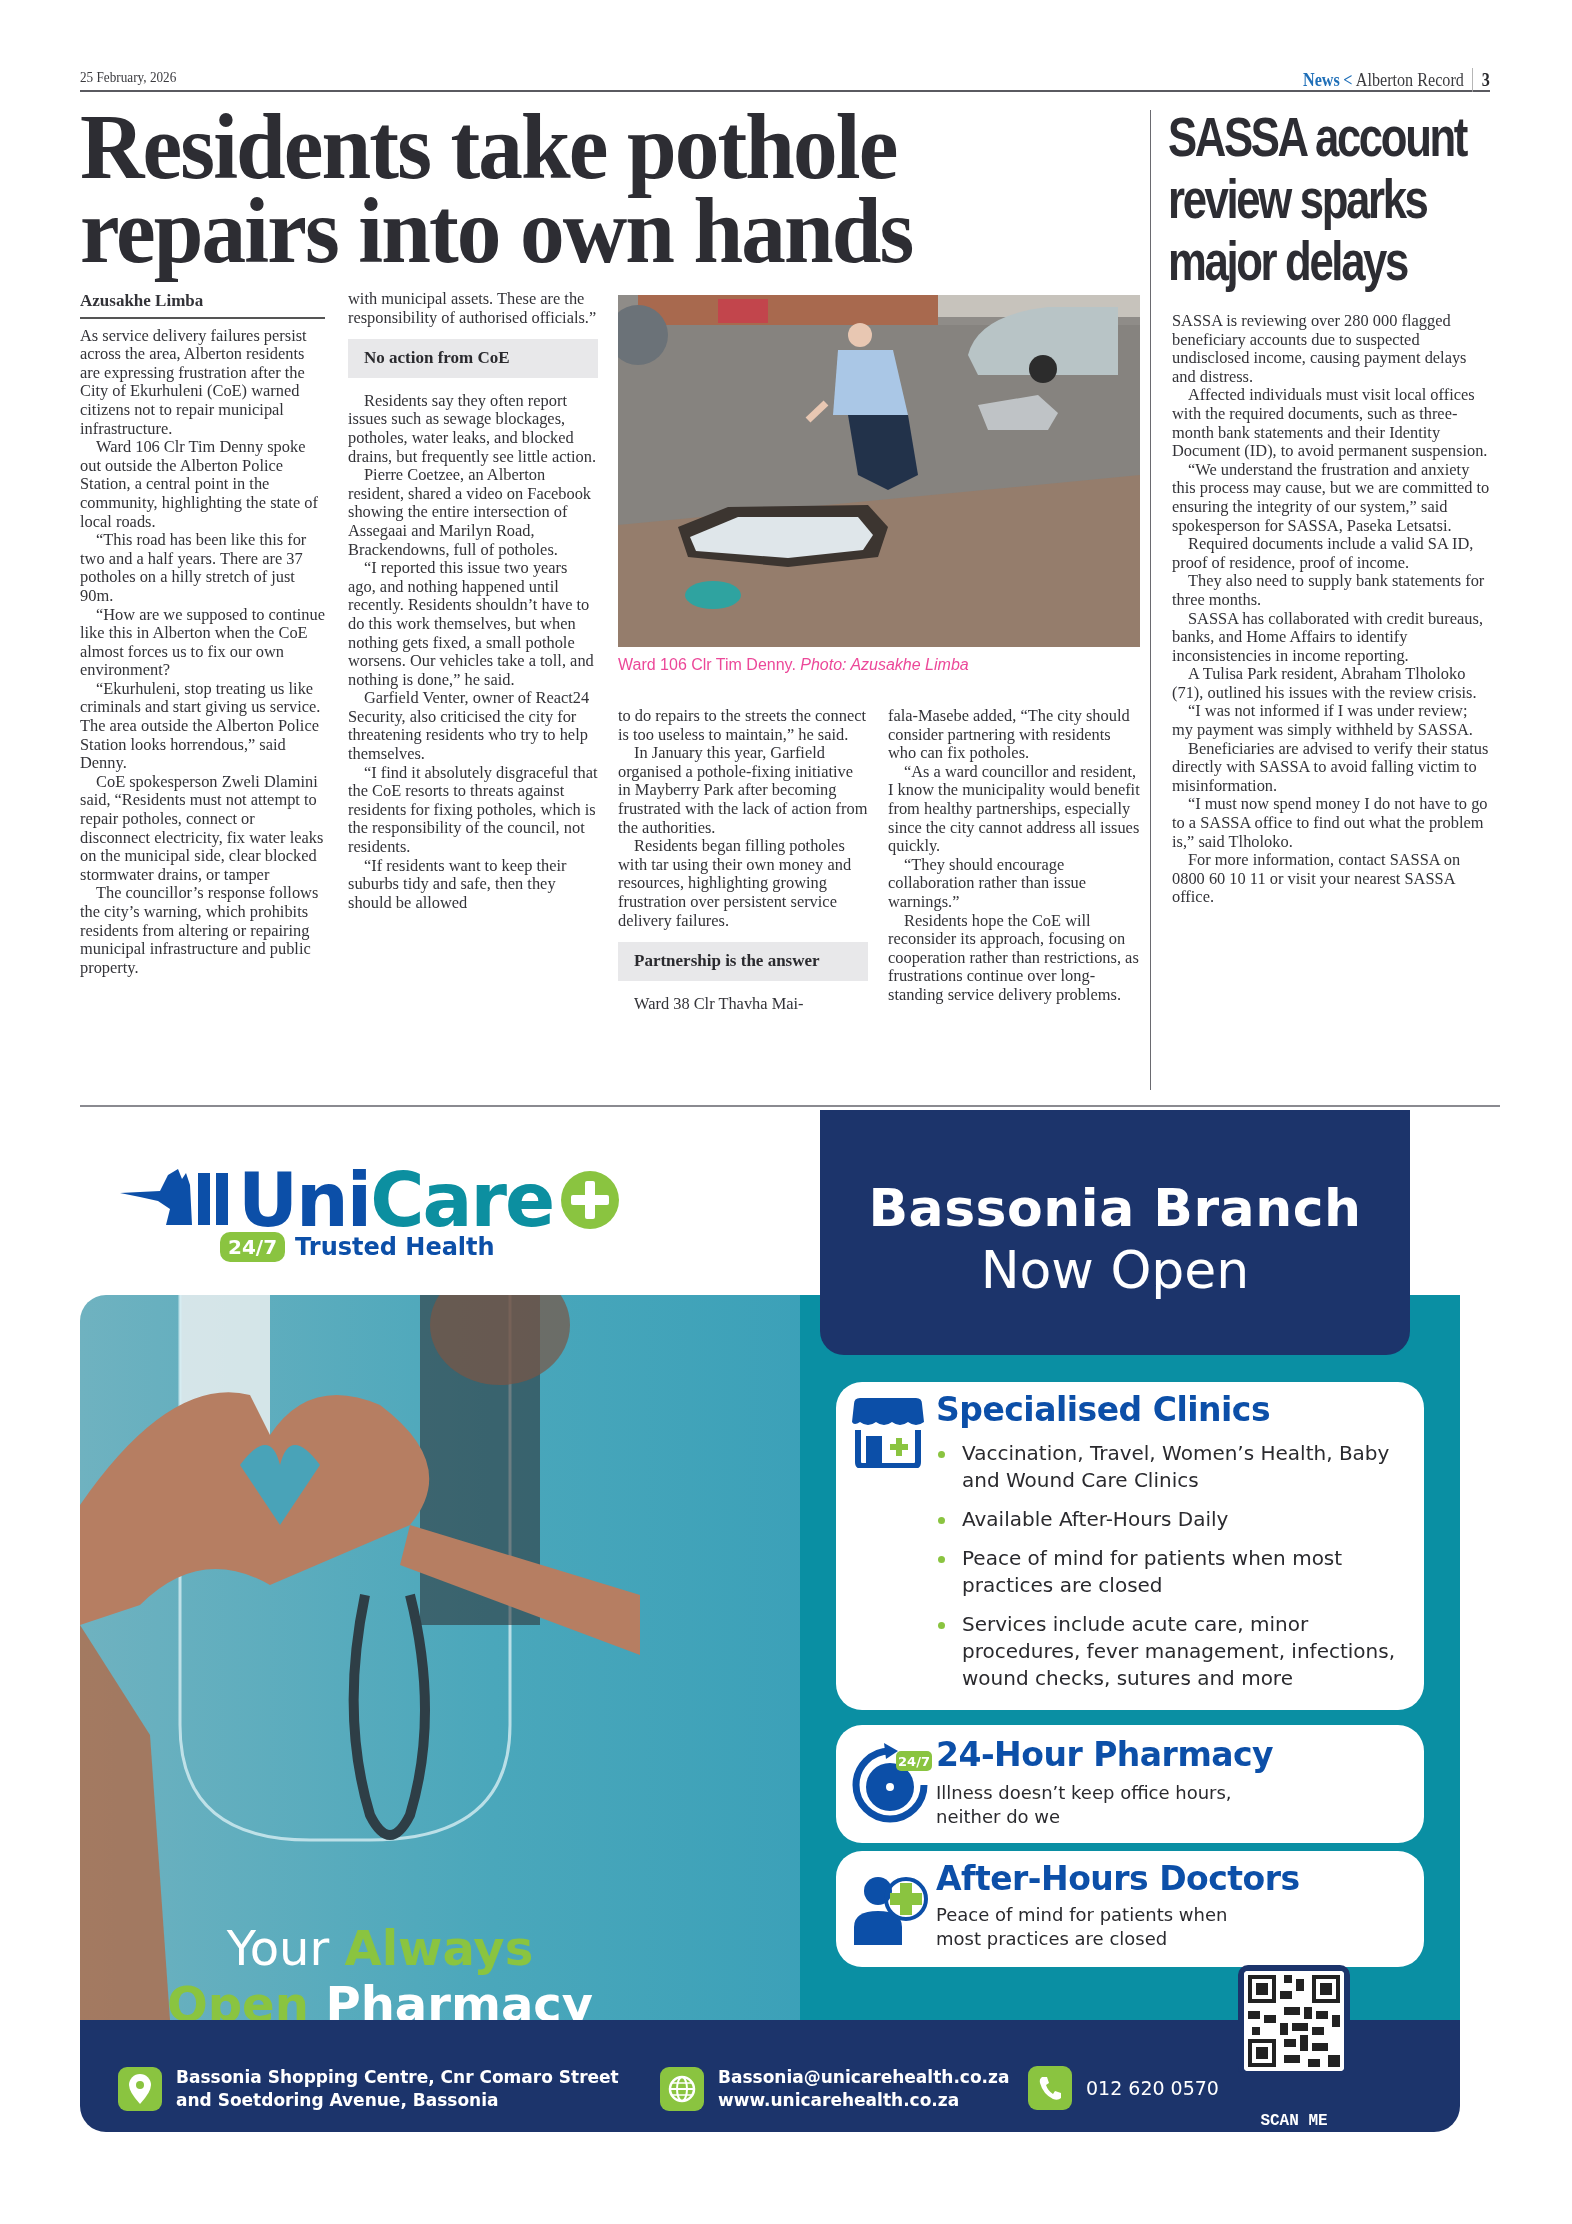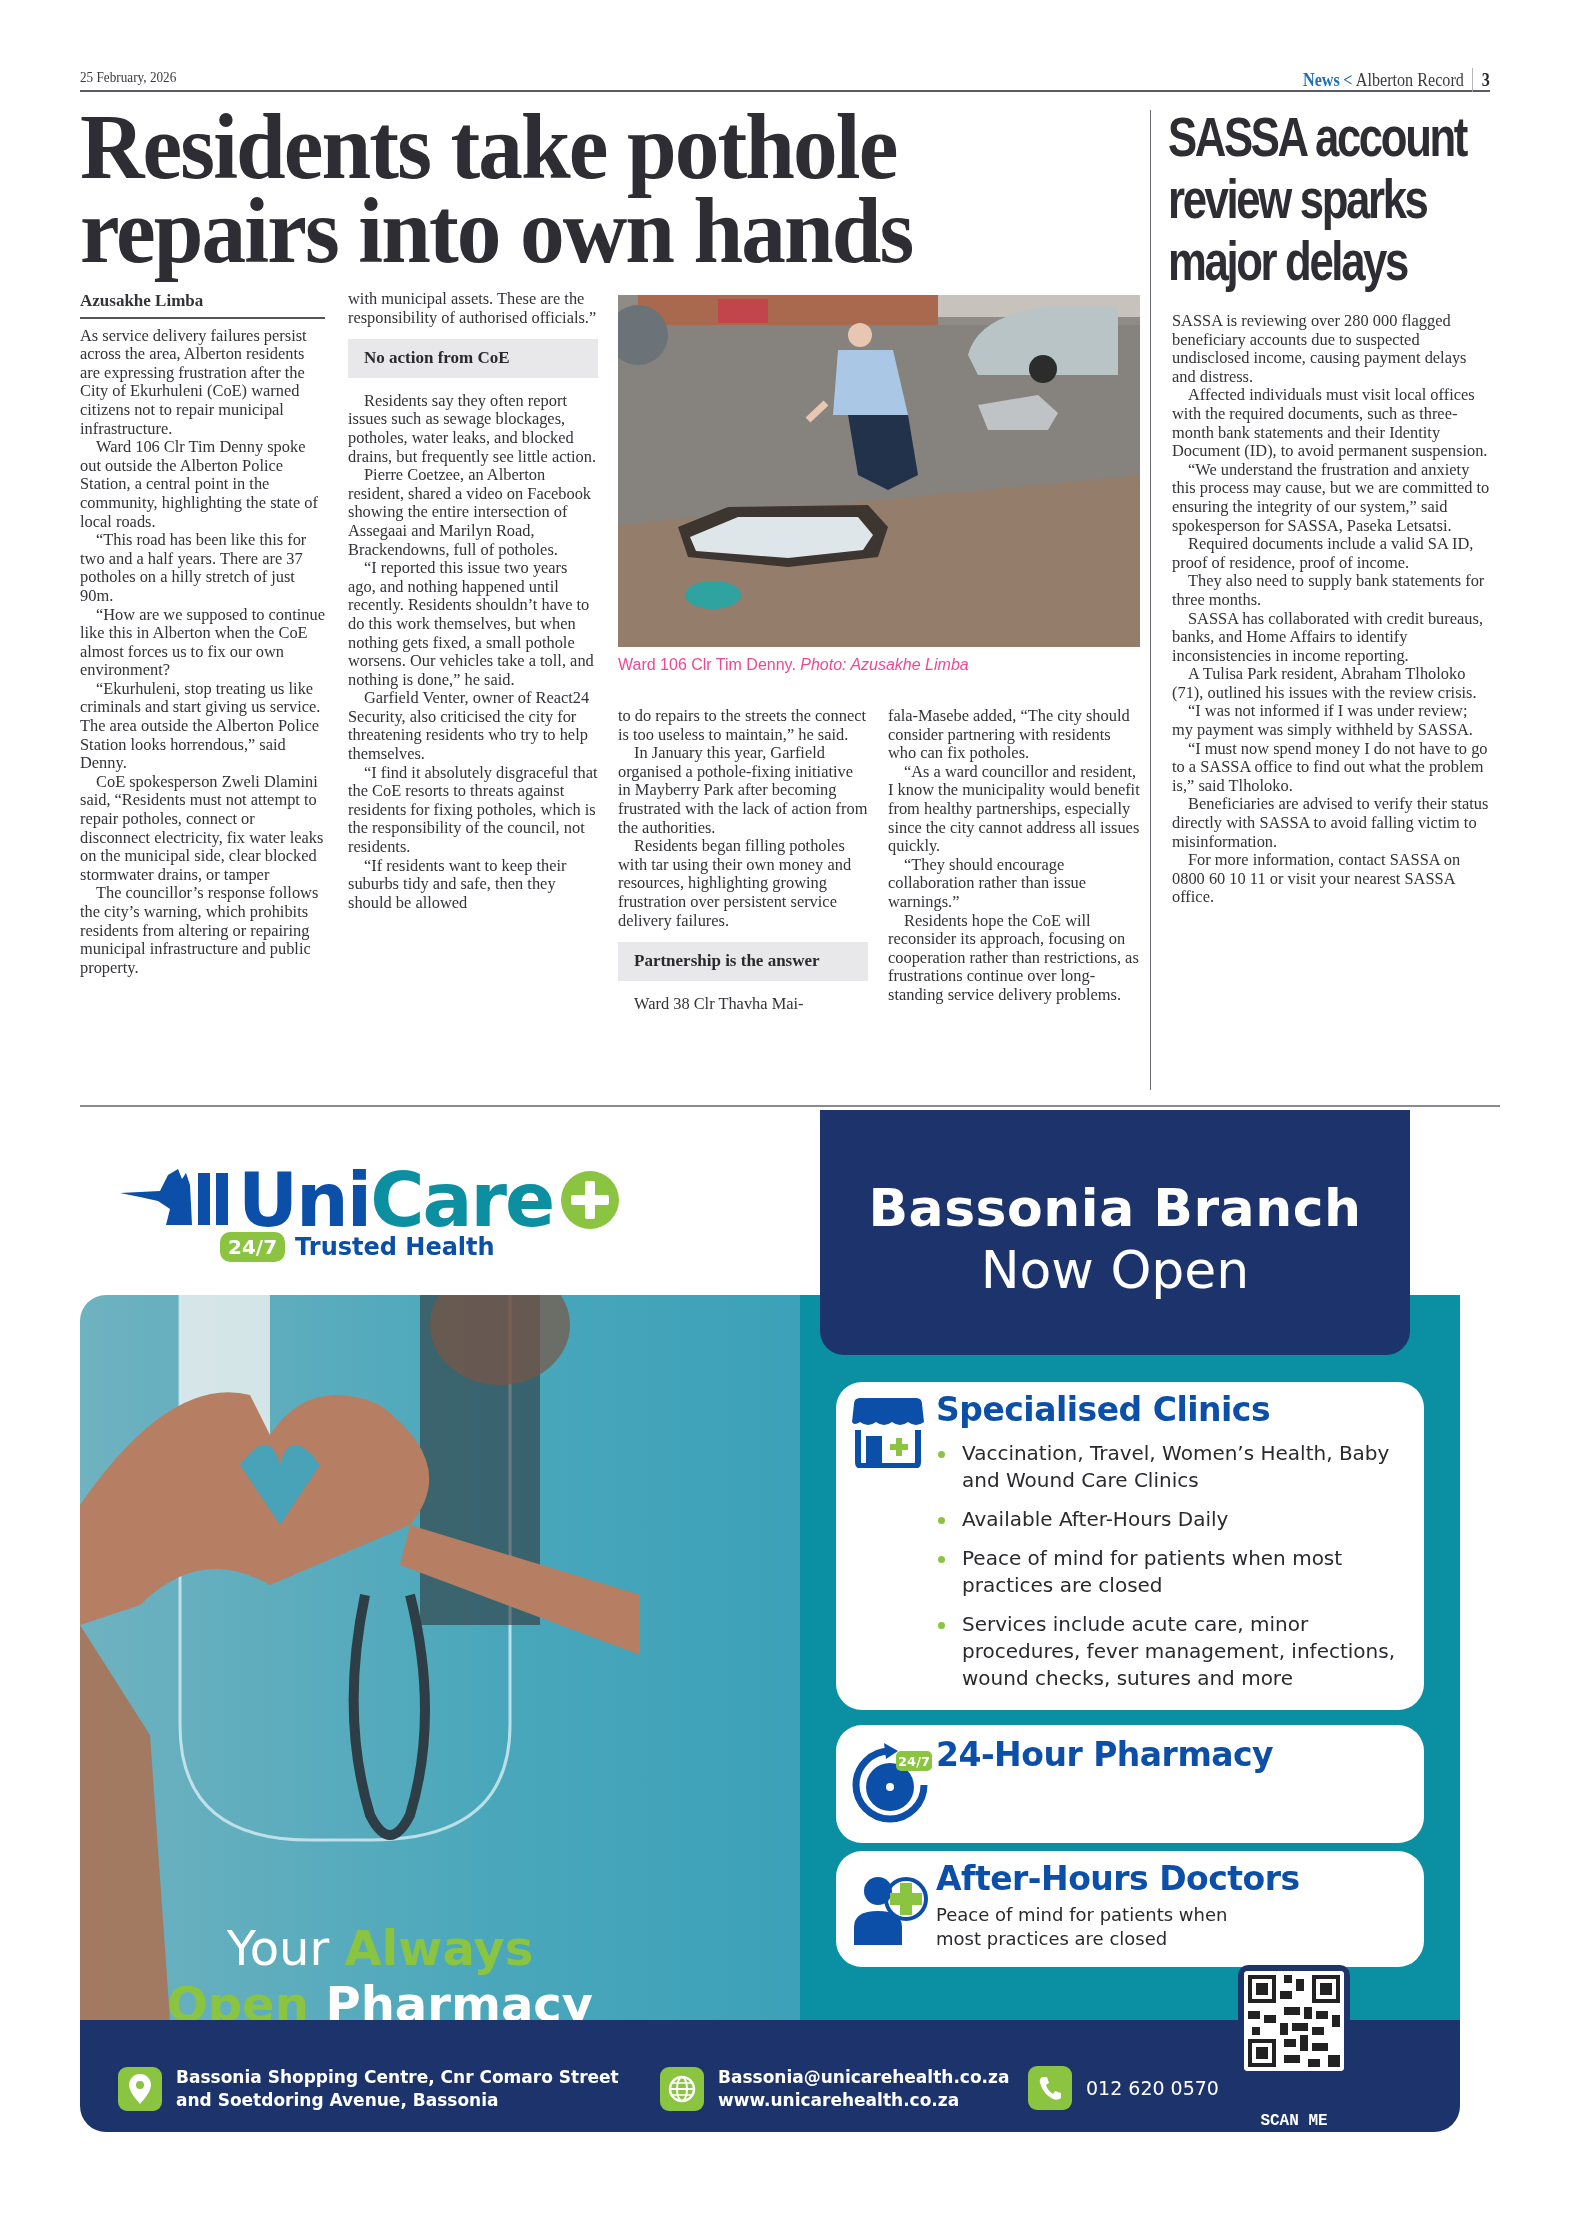--- a/index.html
+++ b/index.html
@@ -173,22 +173,22 @@
 </h2>
 <div class="col" style="left:1172px; top:312px; width:318px;">
   <p class="noindent">SASSA is reviewing over 280 000 flagged beneficiary accounts due to suspected undisclosed income, causing payment delays and distress.</p>
   <p>Affected individuals must visit local offices with the required documents, such as three-month bank statements and their Identity Document (ID), to avoid permanent suspension.</p>
   <p>“We understand the frustration and anxiety this process may cause, but we are committed to ensuring the integrity of our system,” said spokesperson for SASSA, Paseka Letsatsi.</p>
   <p>Required documents include a valid SA ID, proof of residence, proof of income.</p>
   <p>They also need to supply bank statements for three months.</p>
   <p>SASSA has collaborated with credit bureaus, banks, and Home Affairs to identify inconsistencies in income reporting.</p>
   <p>A Tulisa Park resident, Abraham Tlholoko (71), outlined his issues with the review crisis.</p>
   <p>“I was not informed if I was under review; my payment was simply withheld by SASSA.</p>
+  <p>Beneficiaries are advised to verify their status directly with SASSA to avoid falling victim to misinformation.</p>
   <p>“I must now spend money I do not have to go to a SASSA office to find out what the problem is,” said Tlholoko.</p>
-  <p>Beneficiaries are advised to verify their status directly with SASSA to avoid falling victim to misinformation.</p>
   <p>For more information, contact SASSA on 0800 60 10 11 or visit your nearest SASSA office.</p>
 </div>
 
 <div class="hrule"></div>
 
 <section class="ad">
   <div class="logo">
     <svg width="118" height="70" viewBox="0 0 118 70">
       <path d="M0 28 L40 26 L48 10 L58 4 L62 14 L66 8 L70 20 L72 60 L46 60 L50 44 L38 36 L20 32 Z" fill="#0c4fa8"></path>
       <rect x="78" y="8" width="12" height="52" fill="#0c4fa8"></rect>
@@ -243,20 +243,21 @@
   <div class="card card-2">
     <svg class="icon" style="left:14px; top:16px;" width="84" height="86" viewBox="0 0 84 86">
       <path d="M40 10 A34 34 0 1 0 74 44" fill="none" stroke="#0c4fa8" stroke-width="7"></path>
       <path d="M34 2 L48 10 L36 18 Z" fill="#0c4fa8"></path>
       <circle cx="40" cy="46" r="24" fill="#0c4fa8"></circle>
       <circle cx="40" cy="46" r="4" fill="#fff"></circle>
       <rect x="46" y="10" width="36" height="20" rx="5" fill="#8ac440"></rect>
       <text x="64" y="25" text-anchor="middle" font-family="DejaVu Sans, sans-serif" font-size="13" font-weight="bold" fill="#fff">24/7</text>
     </svg>
     <div class="card-title" style="position:absolute; left:100px; top:10px;">24-Hour Pharmacy</div>
+    <div class="sub" style="position:absolute; left:100px; top:56px; width:320px;">Illness doesn’t keep office hours, neither do we</div>
   </div>
 
   <div class="card card-3">
     <svg class="icon" style="left:14px; top:18px;" width="84" height="80" viewBox="0 0 84 80">
       <circle cx="28" cy="22" r="14" fill="#0c4fa8"></circle>
       <path d="M4 76 L4 58 Q4 42 28 42 Q52 42 52 58 L52 76 Z" fill="#0c4fa8"></path>
       <circle cx="56" cy="30" r="20" fill="none" stroke="#0c4fa8" stroke-width="4"></circle>
       <rect x="50" y="14" width="12" height="32" fill="#8ac440"></rect>
       <rect x="40" y="24" width="32" height="12" fill="#8ac440"></rect>
     </svg>

